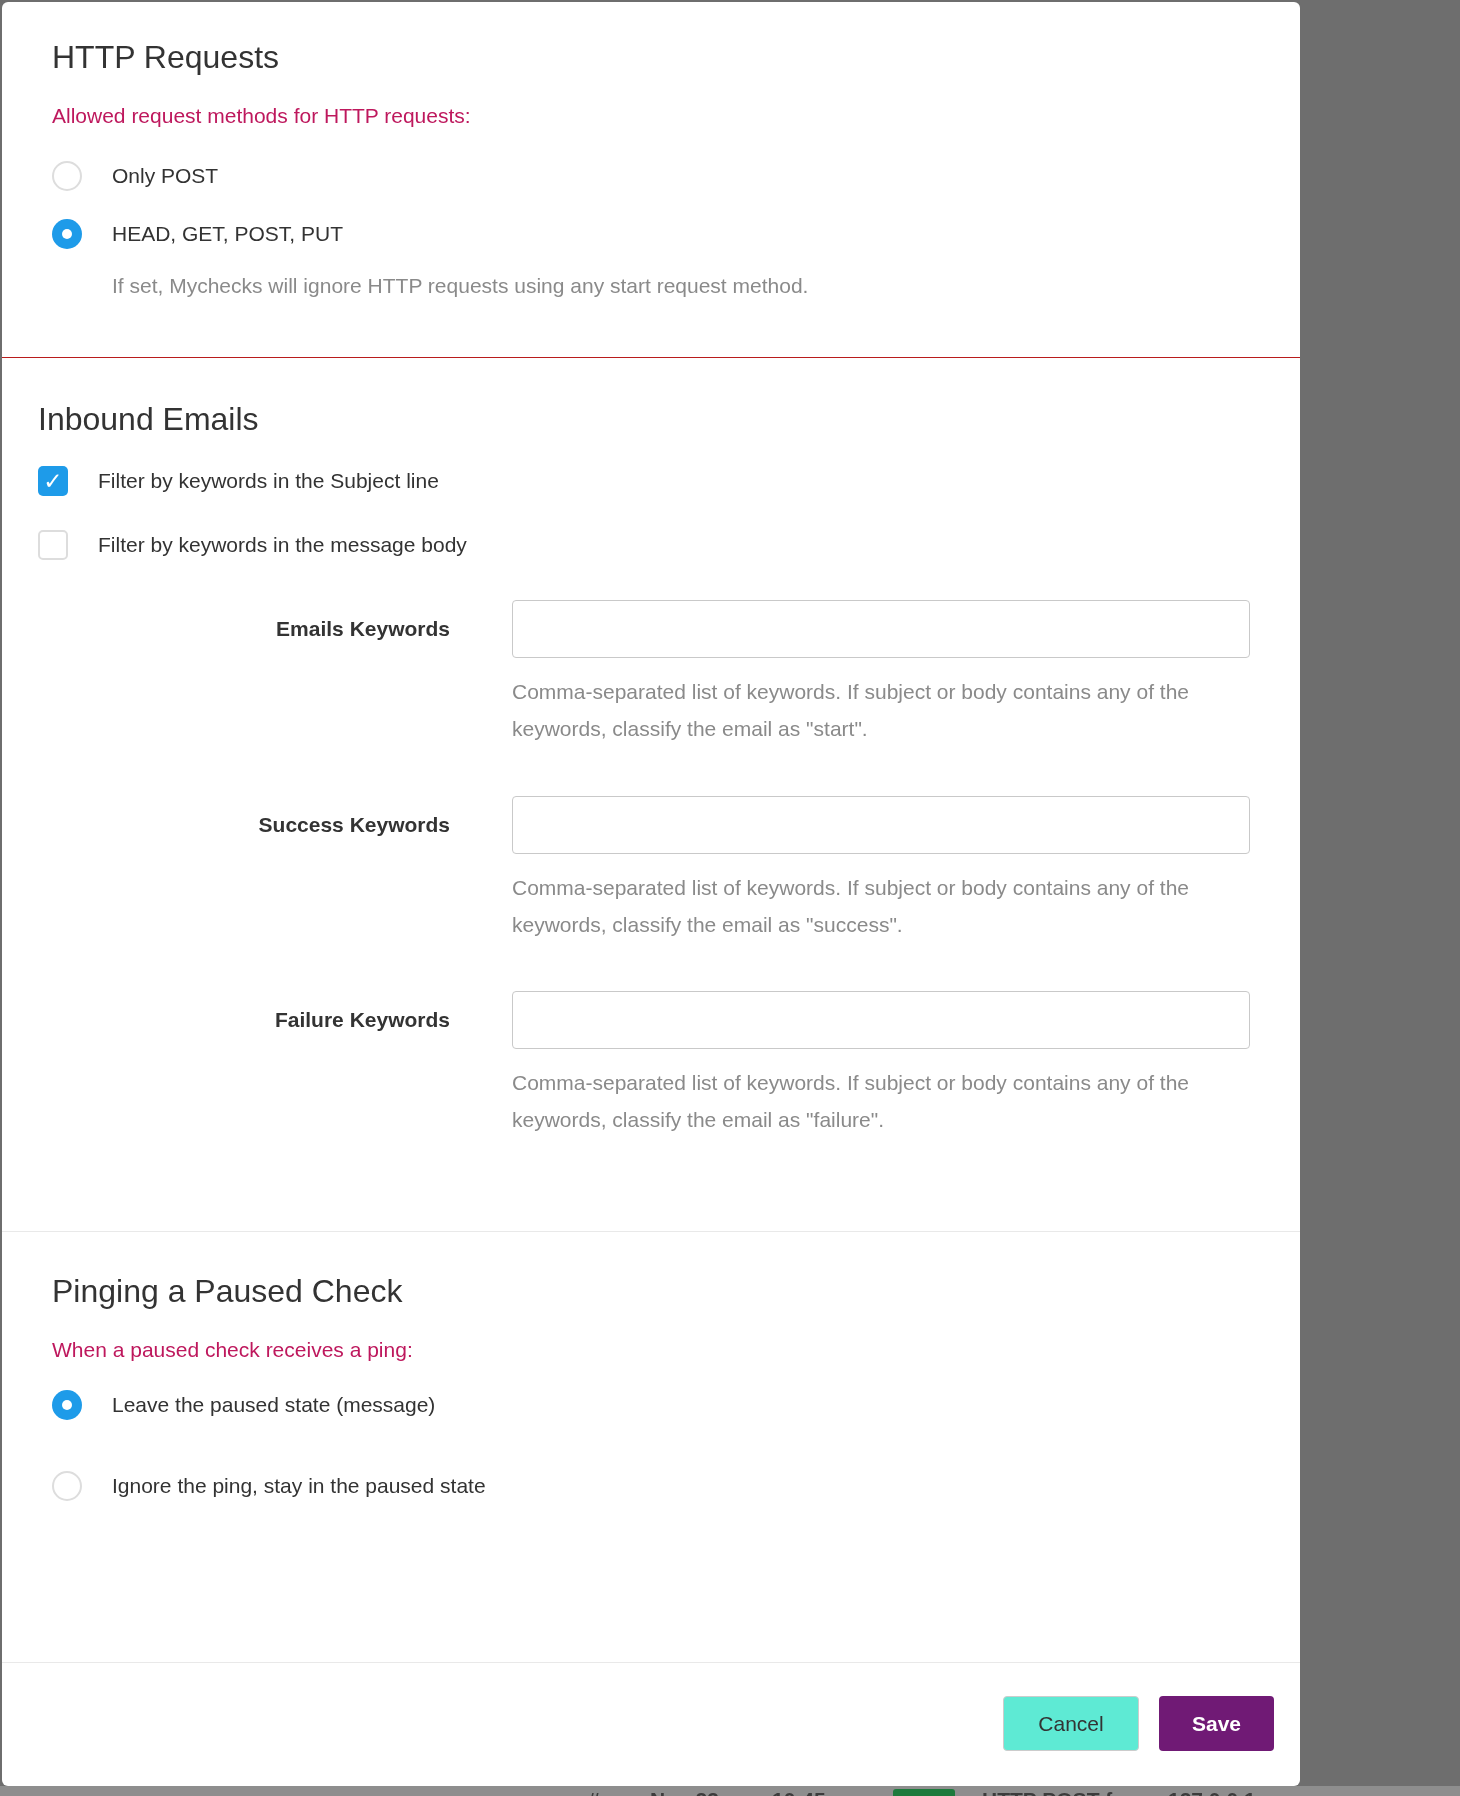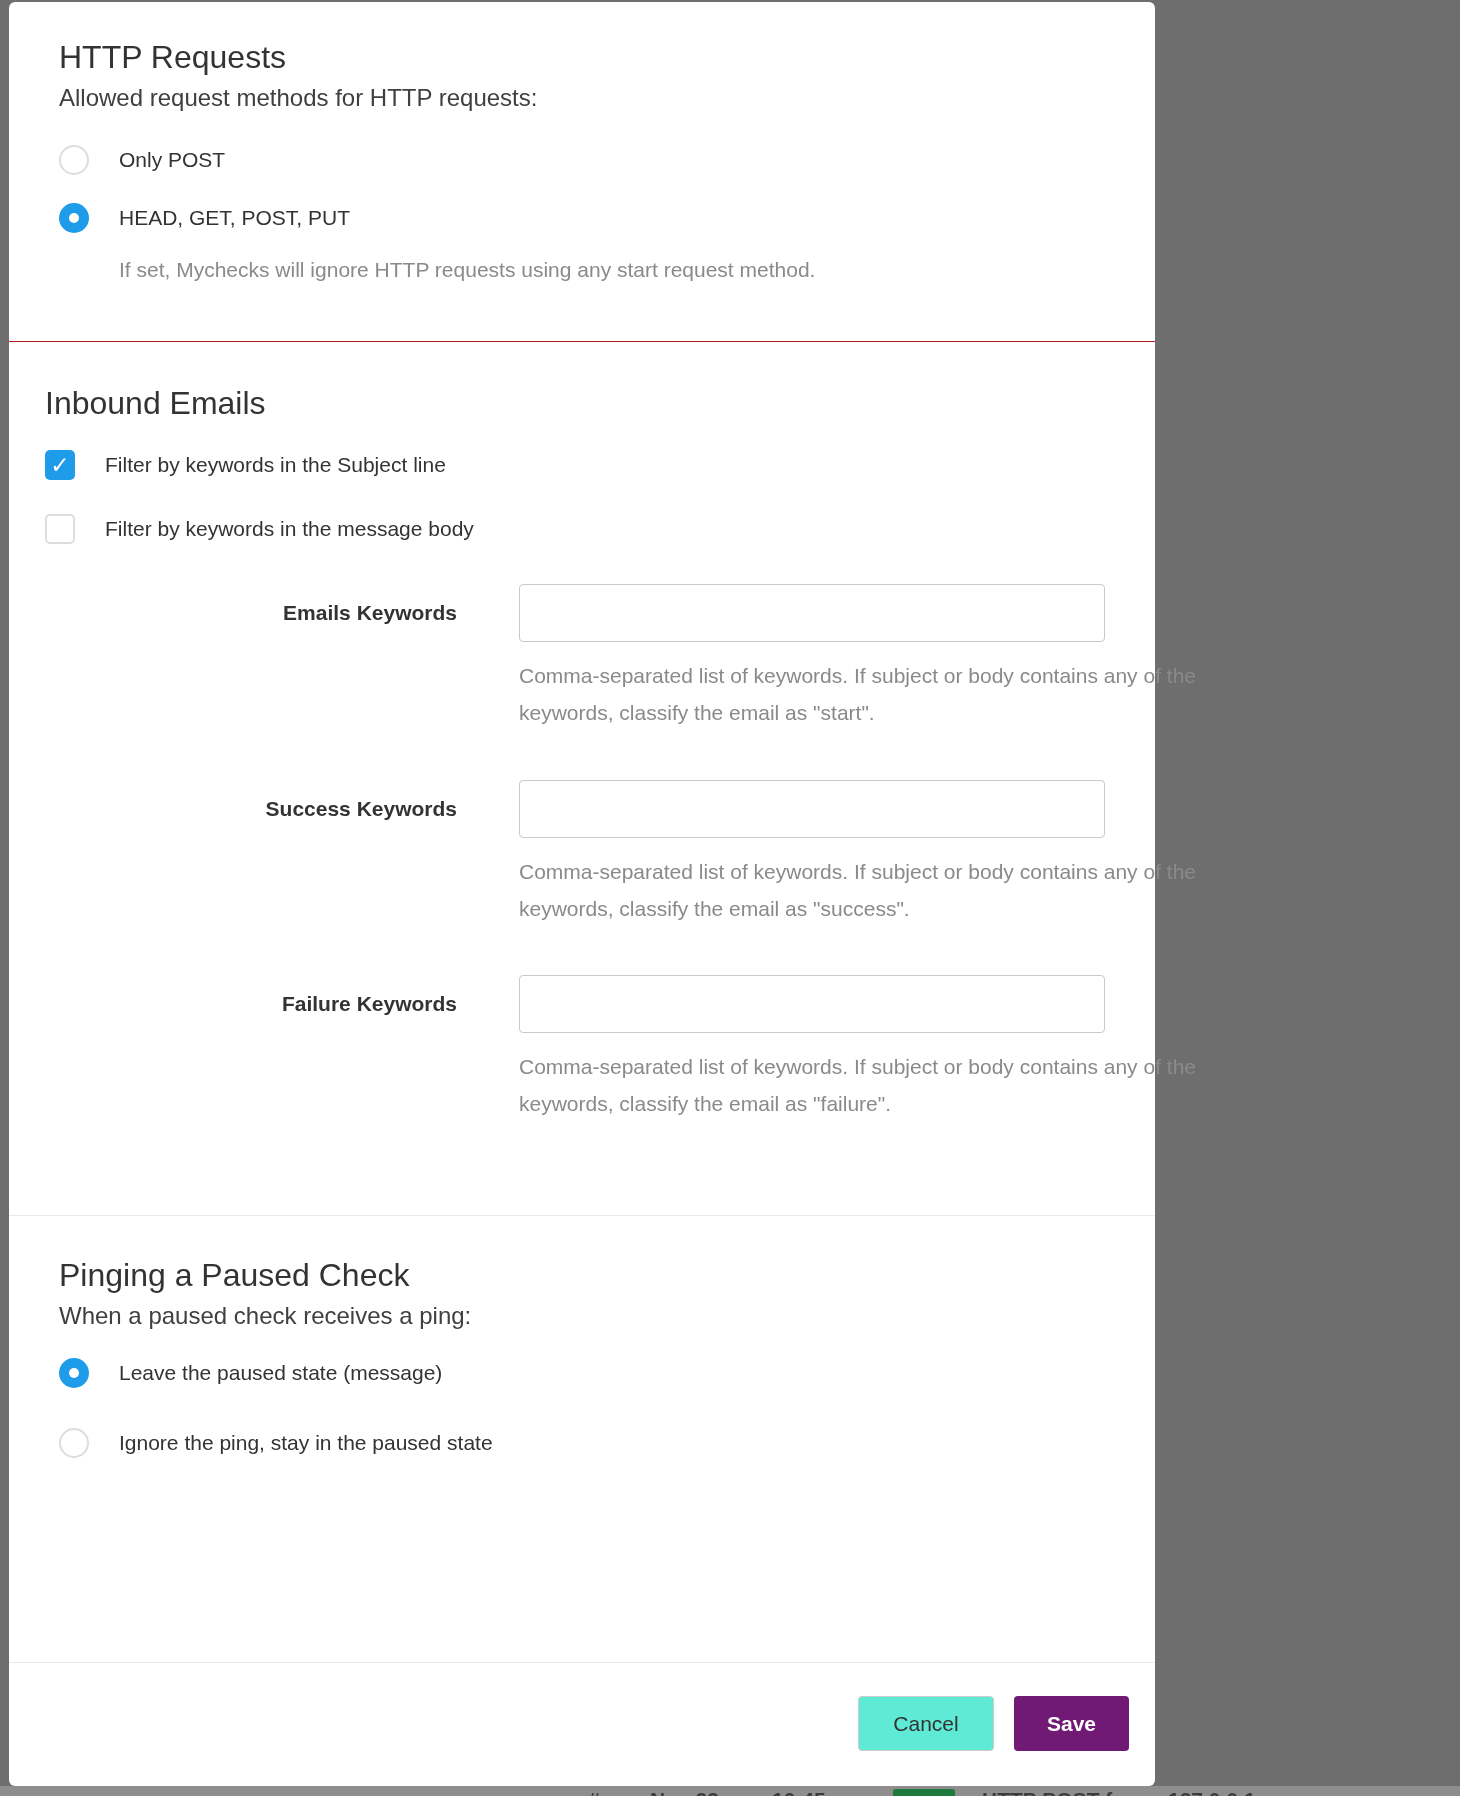--- a/index.html
+++ b/index.html
@@ -15,32 +15,32 @@
     background:#8e8e8e;overflow:hidden;
   }
   .bg-sliver .frag{
     position:absolute;top:2px;font-size:21px;font-weight:bold;color:#3c3c3c;white-space:nowrap;
   }
   .bg-sliver .chip{
     position:absolute;top:3px;left:893px;width:62px;height:24px;border-radius:3px;background:#1d7a3c;
   }
   
   .modal{
-    position:absolute;left:9px;top:2px;width:1146px;height:1784px;
+    position:absolute;left:2px;top:2px;width:1298px;height:1784px;
     background:#ffffff;border-radius:6px;
     display:flex;flex-direction:column;box-sizing:border-box;
   }
   .section{padding:0 50px;box-sizing:border-box;}
   .sec-http{padding-top:36px;padding-bottom:54px;}
   .sec-emails{padding-top:42px;padding-bottom:92px;border-top:1px solid #b91c1c;padding-left:36px;}
   .sec-paused{padding-top:40px;border-top:1px solid #e9e9e9;flex:1;}
   h2.sec-title{
     margin:0;font-size:32px;font-weight:400;color:#333;line-height:1.2;letter-spacing:0;
   }
-  .subtitle{margin-top:8px;font-size:24px;color:#404040;}
+  .subtitle{margin-top:28px;font-size:21px;color:#be185d;}
   
   .choice{display:flex;align-items:center;margin-top:28px;}
   .choice-label{font-size:21px;color:#333;margin-left:30px;}
   .radio{
     width:30px;height:30px;border-radius:50%;box-sizing:border-box;flex:0 0 30px;
     background:#fff;border:2px solid #dddddd;position:relative;
   }
   .radio.on{background:#1e9be9;border:none;}
   .radio.on::after{
     content:"";position:absolute;left:10px;top:10px;width:10px;height:10px;
@@ -157,21 +157,21 @@
 
   <div class="section sec-paused">
     <h2 class="sec-title">Pinging a Paused Check</h2>
     <div class="subtitle">When a paused check receives a ping:</div>
 
     <div class="choice">
       <span class="radio on"></span>
       <span class="choice-label">Leave the paused state (message)</span>
     </div>
 
-    <div class="choice" style="margin-top:40px">
+    <div class="choice" style="margin-top:51px">
       <span class="radio"></span>
       <span class="choice-label">Ignore the ping, stay in the paused state</span>
     </div>
   </div>
 
   <div class="footer">
     <button class="btn btn-cancel">Cancel</button>
     <button class="btn btn-save">Save</button>
   </div>
 

